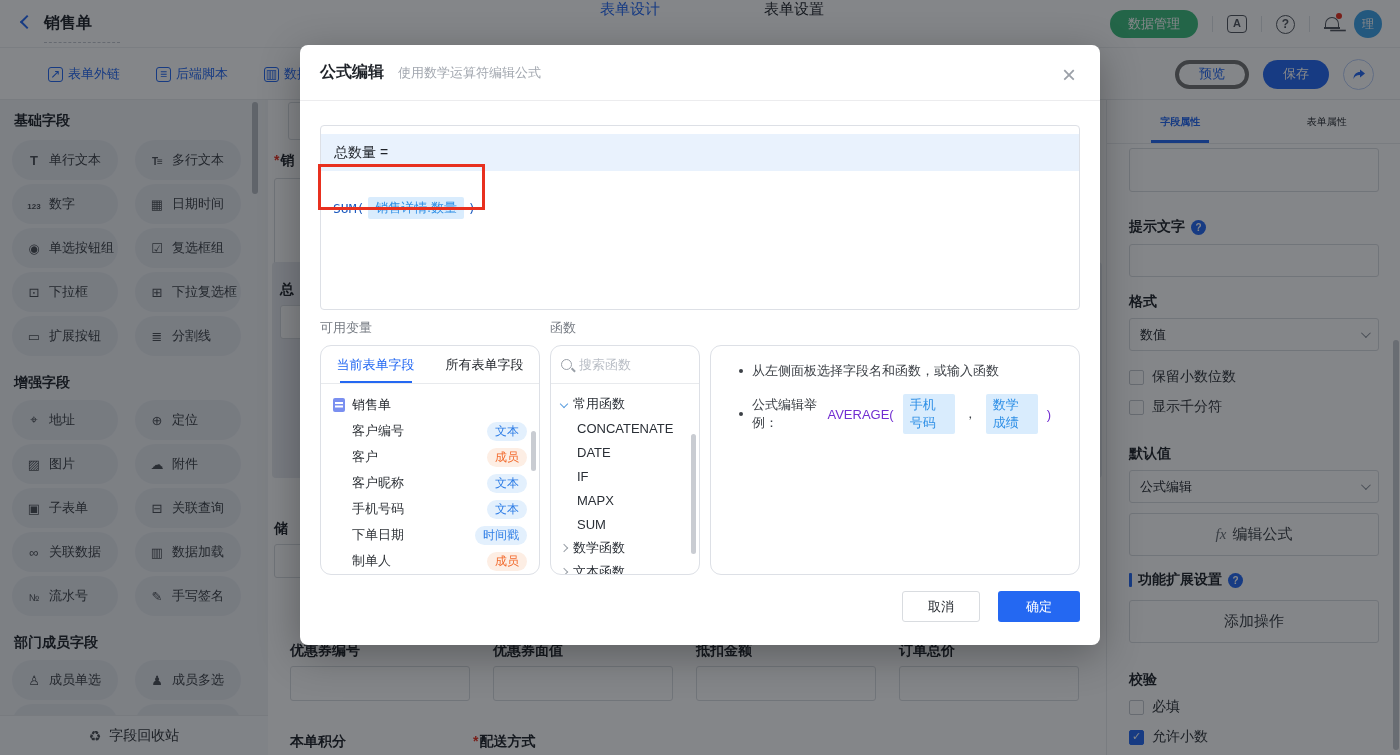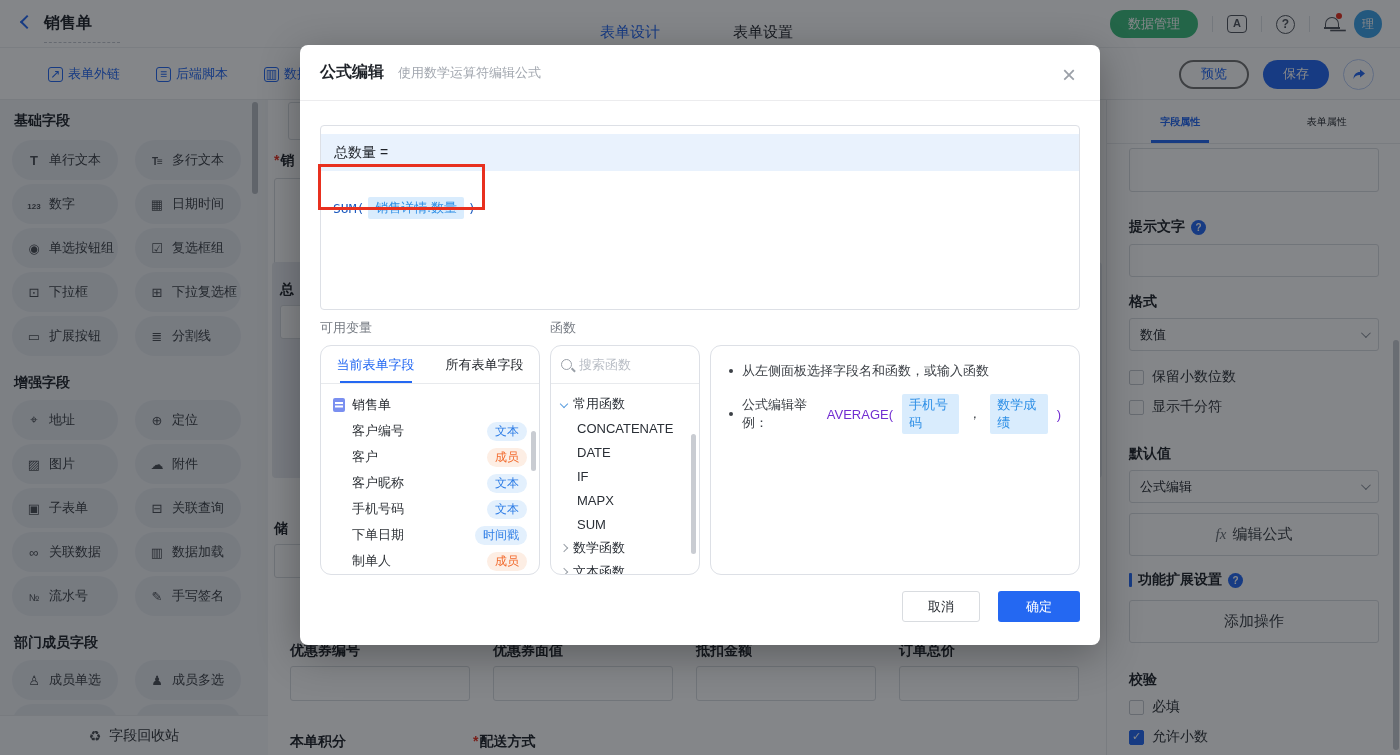--- a/index.html
+++ b/index.html
@@ -3,21 +3,21 @@
 <meta charset="utf-8">
 <style>
   * { margin:0; padding:0; box-sizing:border-box; }
   body { font-family:"Liberation Sans","DejaVu Sans",sans-serif; background:#222; }
   .app { position:relative; width:1400px; height:755px; background:#fff; overflow:hidden; font-size:13px; color:#1f2329; }
 
   
   .topbar { position:absolute; left:0; top:0; width:1400px; height:48px; background:#fff; border-bottom:1px solid #eceef1; z-index:1; }
   .back-chev { position:absolute; left:22px; top:17px; width:10px; height:10px; border-left:2px solid #2468f2; border-bottom:2px solid #2468f2; transform:rotate(45deg); cursor:pointer; }
   .app-title { position:absolute; left:44px; top:13px; font-size:16px; font-weight:bold; padding-bottom:8px; border-bottom:1px dashed #c3c7ce; min-width:76px; }
-  .top-tabs { position:absolute; left:600px; top:8px; height:48px; display:flex; gap:73px; align-items:center; }
+  .top-tabs { position:absolute; left:600px; top:0; height:48px; display:flex; gap:104px; }
   .top-tab { font-size:15px; cursor:pointer; color:#1f2329; }
   .top-tab.active { color:#2468f2; }
   .top-right { position:absolute; right:18px; top:0; height:48px; display:flex; align-items:center; gap:14px; }
   .btn-green { height:28px; padding:0 18px; border-radius:14px; background:#3dbd7d; color:#fff; font-size:13px; display:flex; align-items:center; cursor:pointer; }
   .vdiv { width:1px; height:16px; background:#dfe2e6; }
   .i-lang { width:20px; height:18px; border:1.6px solid #50545c; border-radius:4px; position:relative; font-size:11px; font-weight:bold; color:#50545c; text-align:center; line-height:15px; cursor:pointer; }
   .i-lang::before { content:"A"; }
   .i-help { width:19px; height:19px; border:1.6px solid #50545c; border-radius:50%; color:#50545c; font-size:12px; font-weight:bold; text-align:center; line-height:16px; cursor:pointer; }
   .i-help::before { content:"?"; }
   .i-bell { position:relative; width:16px; height:16px; cursor:pointer; }
@@ -26,21 +26,21 @@
   .bell-dot { position:absolute; right:-2px; top:-3px; width:6px; height:6px; border-radius:50%; background:#e8301f; }
   .avatar { width:28px; height:28px; border-radius:50%; background:#3da2e8; color:#fff; font-size:12px; display:flex; align-items:center; justify-content:center; cursor:pointer; }
 
   
   .toolbar { position:absolute; left:0; top:48px; width:1400px; height:52px; background:#fff; border-bottom:1px solid #e8eaed; z-index:1; }
   .tb-links { position:absolute; left:48px; top:0; height:52px; display:flex; gap:36px; align-items:center; color:#2468f2; }
   .tb-link { display:flex; align-items:center; gap:5px; cursor:pointer; }
   .tb-ic { font-size:12px; width:15px; height:15px; border:1px solid #2468f2; border-radius:3px; text-align:center; line-height:13px; }
   .ic-ext::before { content:"↗"; } .ic-script::before { content:"≡"; } .ic-perm::before { content:"▥"; }
   .tb-right { position:absolute; right:26px; top:0; height:52px; display:flex; gap:14px; align-items:center; }
-  .btn-preview { height:29px; padding:0 20px; border:2px solid #737373; color:#2468f2; border-radius:15px; display:flex; align-items:center; cursor:pointer; background:#fff; }
+  .btn-preview { height:29px; padding:0 20px; border:4px solid #737373; color:#2468f2; border-radius:15px; display:flex; align-items:center; cursor:pointer; background:#fff; }
   .btn-save { height:29px; padding:0 20px; background:#2468f2; color:#fff; border-radius:15px; display:flex; align-items:center; cursor:pointer; }
   .btn-share { width:31px; height:31px; border:1px solid #b9cdf5; border-radius:50%; display:flex; align-items:center; justify-content:center; cursor:pointer; background:#fff; }
 
   
   .sidebar { position:absolute; left:0; top:100px; width:268px; height:655px; background:#f0f2f5; z-index:1; }
   .sb-title { position:absolute; left:14px; font-size:14px; font-weight:bold; }
   .pill { position:absolute; width:106px; height:40px; background:#e5e8ed; border-radius:20px; display:flex; align-items:center; padding-left:14px; gap:7px; cursor:pointer; color:#3c4046; }
   .pill .ic { width:16px; text-align:center; font-size:13px; color:#4b4f55; flex:none; }
   .ic-t::before{content:"T";font-weight:bold;} .ic-mt::before{content:"T≡";font-size:10px;font-weight:bold;letter-spacing:-1px;}
   .ic-123::before{content:"123";font-size:8px;font-weight:bold;} .ic-date::before{content:"▦";}
@@ -123,21 +123,21 @@
   .search-ic { width:11px; height:11px; border:1.6px solid #9aa0a8; border-radius:50%; position:relative; flex:none; }
   .search-ic::after { content:""; position:absolute; left:9px; top:9px; width:5px; height:1.6px; background:#9aa0a8; transform:rotate(45deg); }
   .s-input { border:none; outline:none; font:inherit; font-size:13px; width:100px; color:#1f2329; }
   .s-input::placeholder { color:#b8bdc5; }
   .frow { display:flex; align-items:center; gap:6px; height:24px; padding-left:10px; font-size:13px; color:#2a2f36; cursor:pointer; }
   .frow .chev-exp { width:6px; height:6px; border-right:1.5px solid #5d9ede; border-bottom:1.5px solid #5d9ede; transform:rotate(45deg); flex:none; }
   .frow .chev-col { width:6px; height:6px; border-right:1.5px solid #9aa0a8; border-bottom:1.5px solid #9aa0a8; transform:rotate(-45deg); flex:none; }
   .fitem { height:24px; display:flex; align-items:center; padding-left:26px; font-size:13px; color:#2a2f36; cursor:pointer; }
   .f-scroll { position:absolute; right:3px; top:88px; width:5px; height:120px; background:#c9ccd2; border-radius:3px; cursor:pointer; }
 
-  .help { padding:16px 18px; }
+  .help { padding:16px 28px; }
   .h-line { display:flex; align-items:center; gap:9px; margin-bottom:14px; font-size:13px; color:#3c4046; }
   .bullet { width:4px; height:4px; border-radius:50%; background:#3c4046; flex:none; }
   .avg { color:#722ed1; }
 
   .m-foot { position:absolute; right:20px; bottom:23px; display:flex; gap:18px; }
   .btn-cancel { width:78px; height:31px; border:1px solid #d9dce0; border-radius:3px; background:#fff; display:flex; align-items:center; justify-content:center; cursor:pointer; font-size:13px; color:#1f2329; }
   .btn-ok { width:82px; height:31px; border-radius:3px; background:#2468f2; color:#fff; display:flex; align-items:center; justify-content:center; cursor:pointer; font-size:13px; }
 
   .share-svg { width:16px; height:16px; fill:#2468f2; }
 </style>

